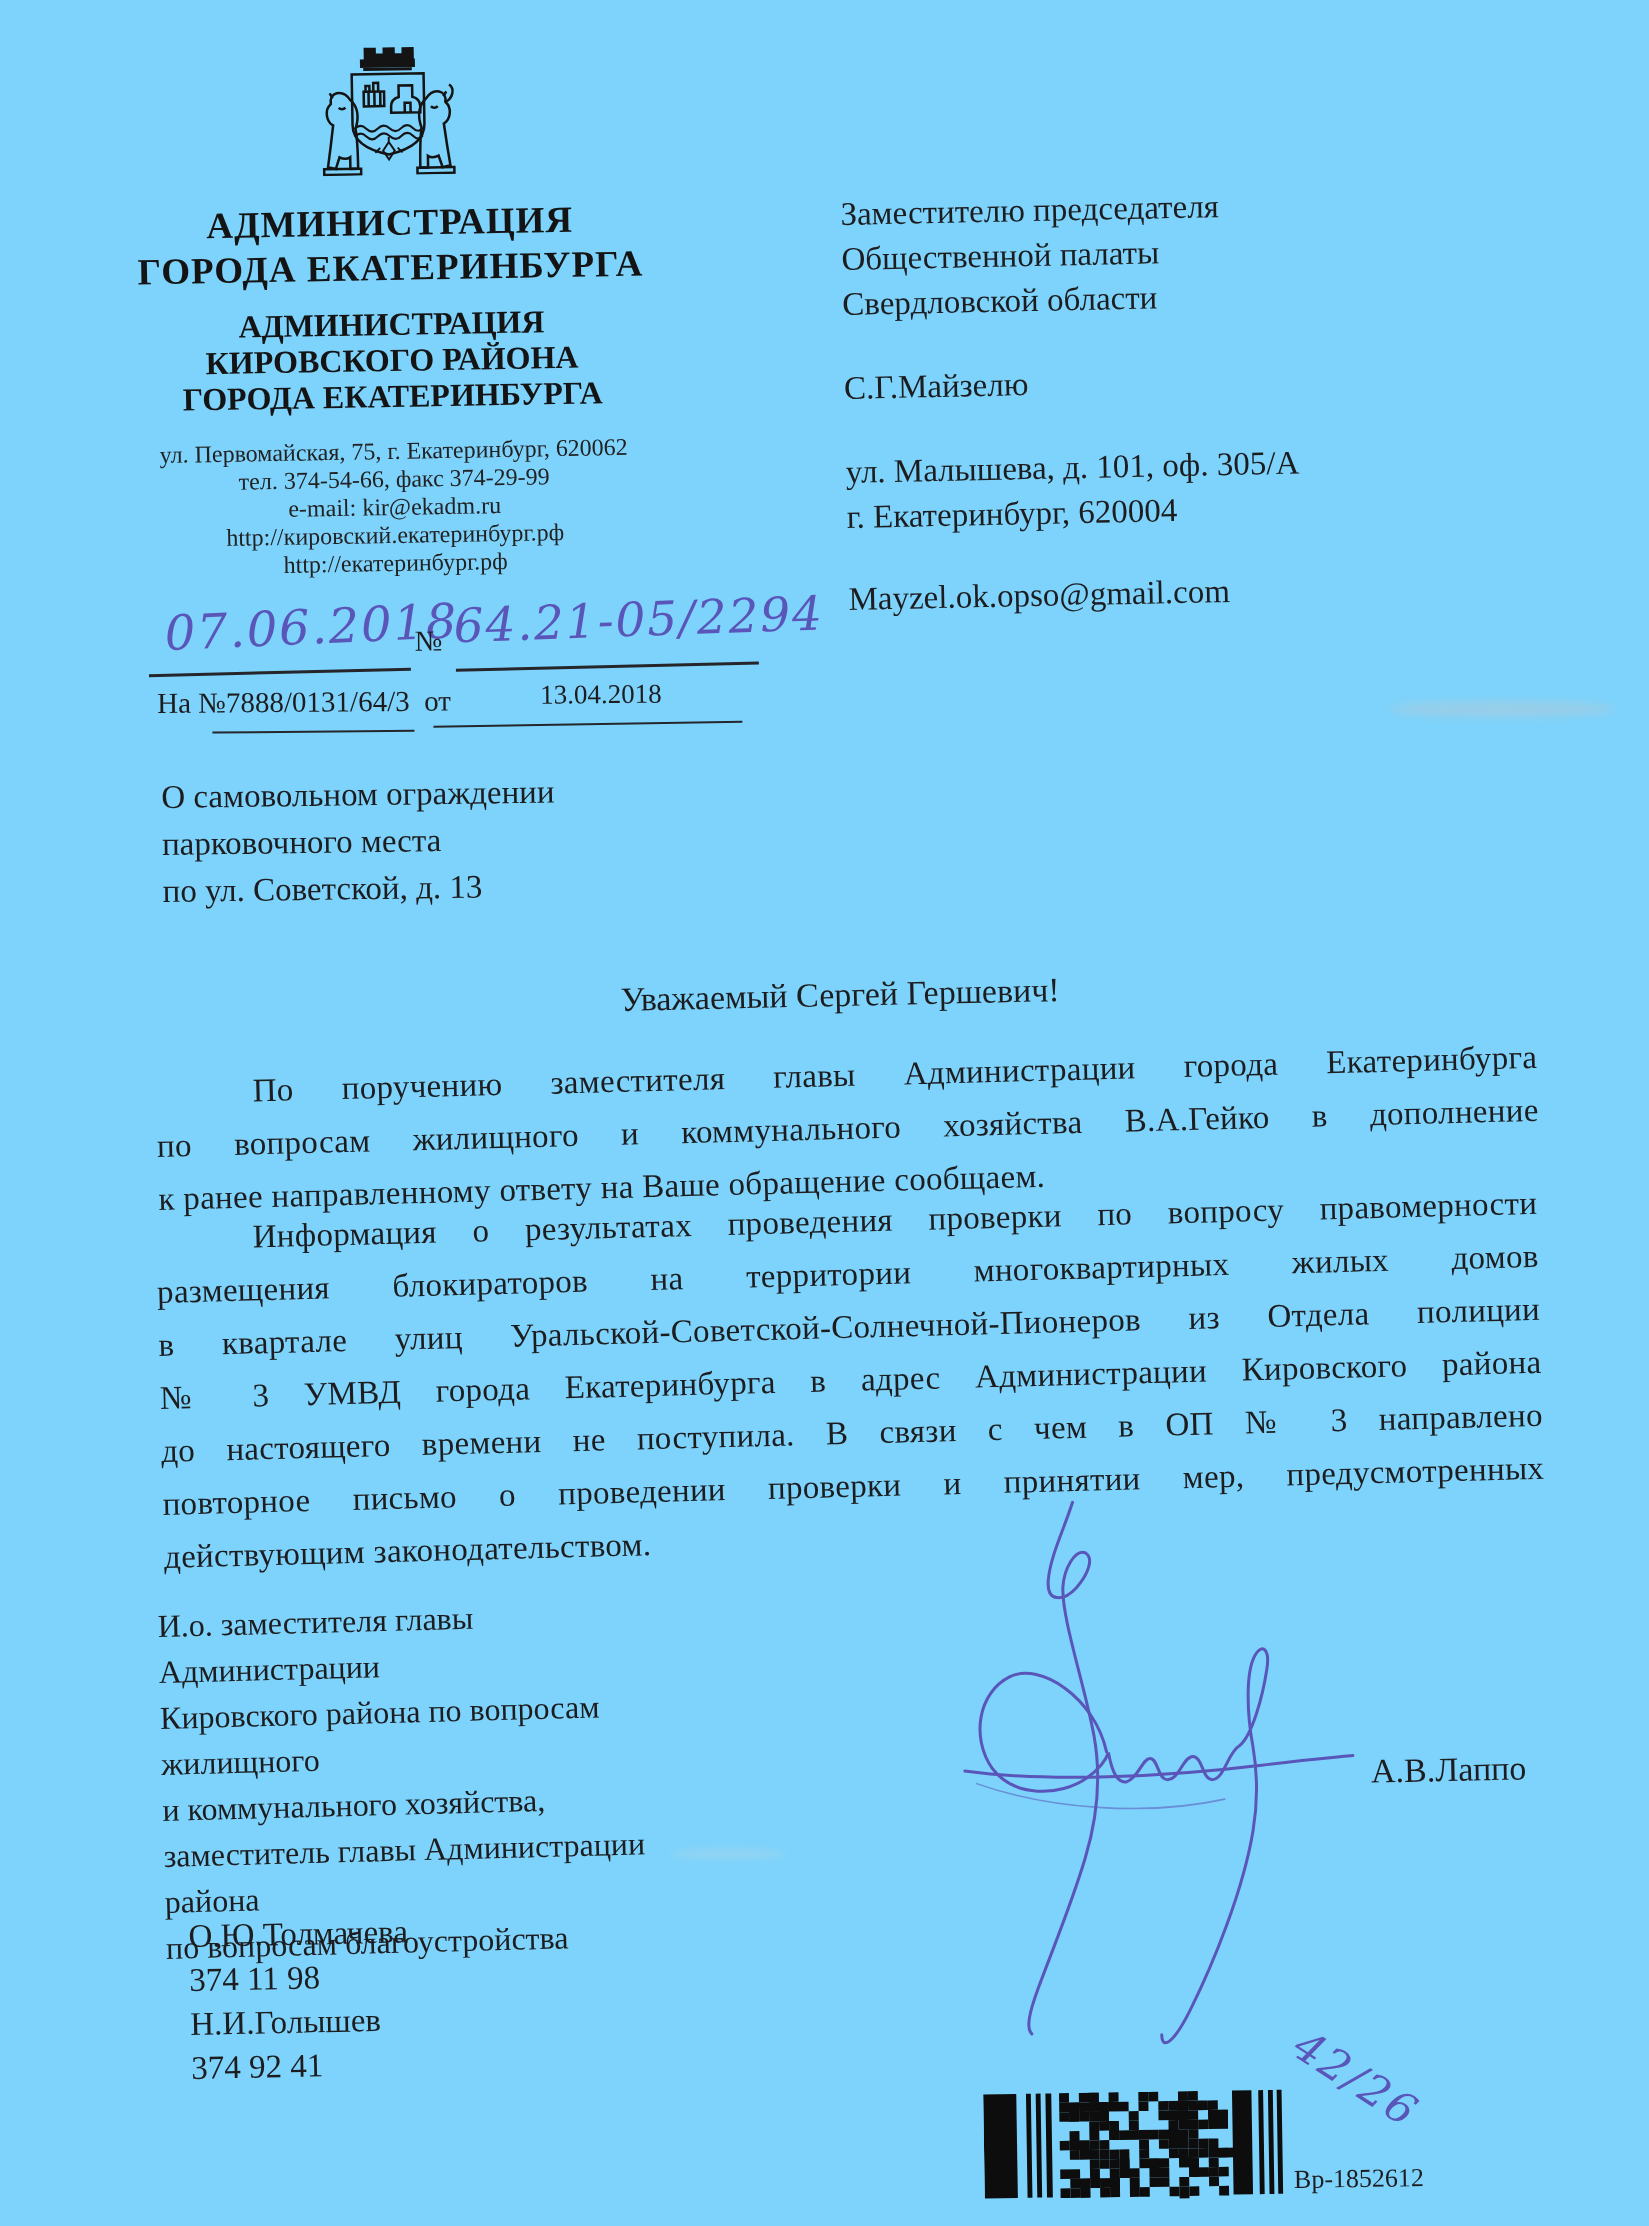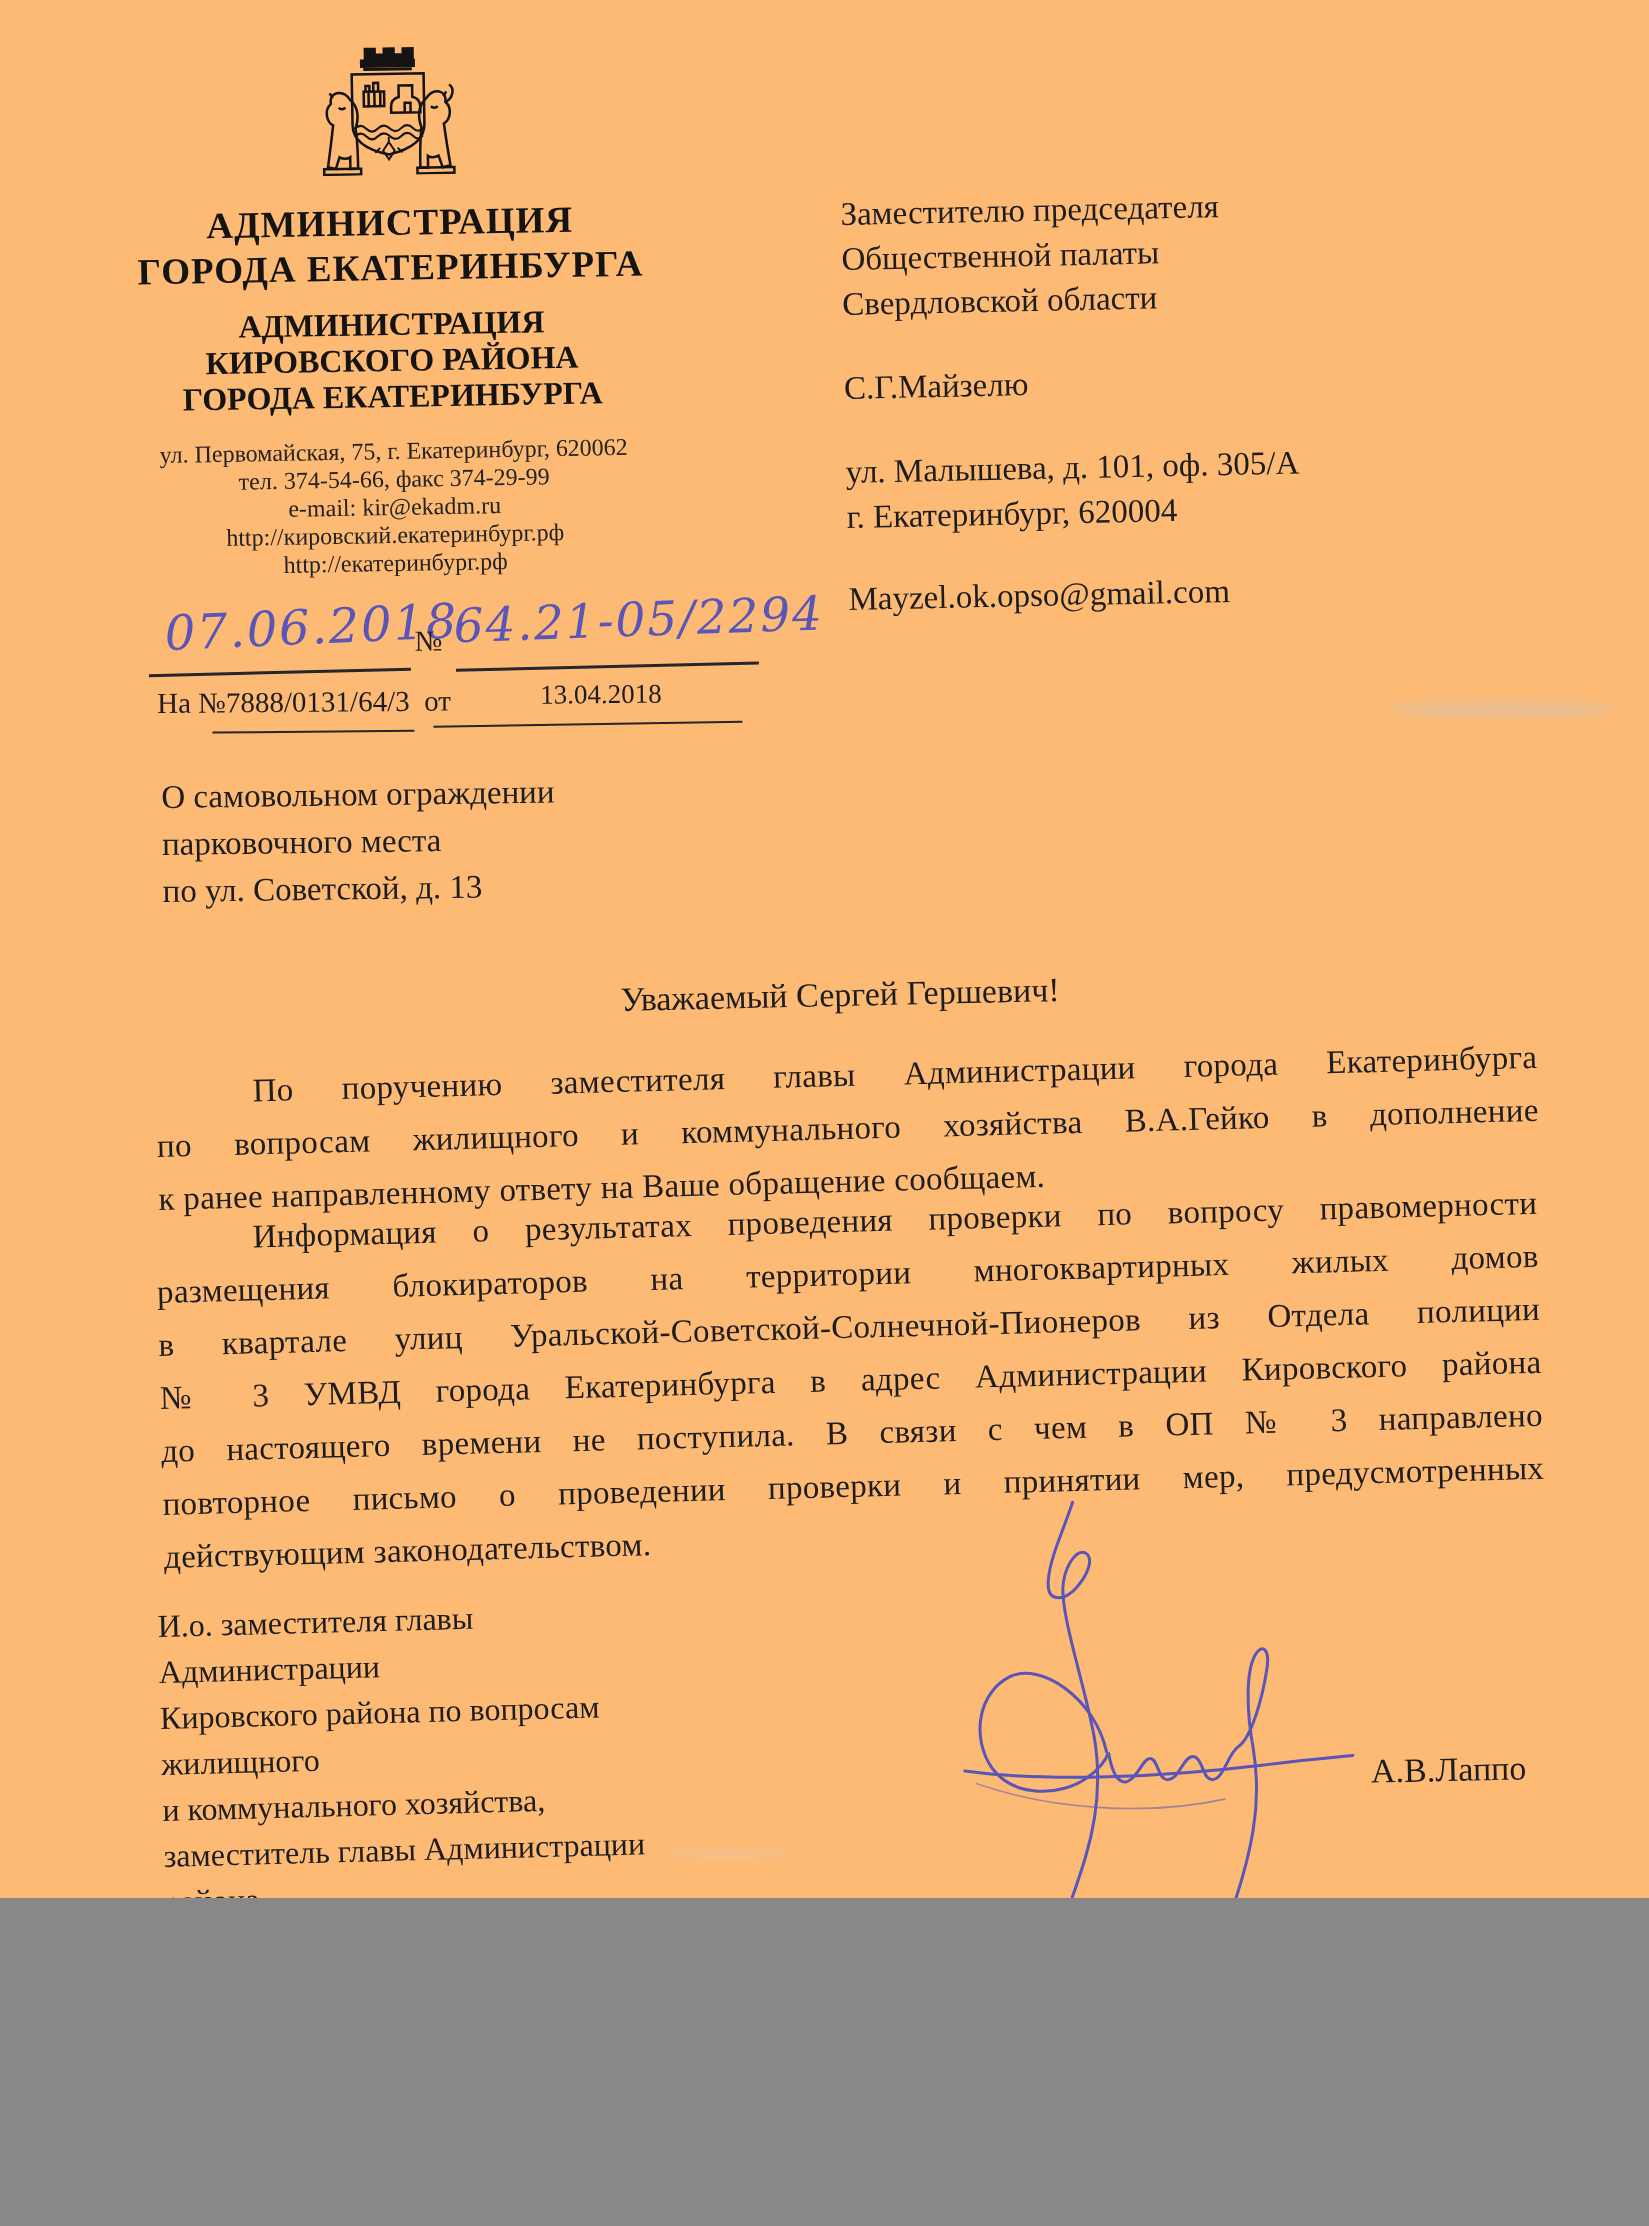--- a/index.html
+++ b/index.html
@@ -1,17 +1,17 @@
 <!DOCTYPE html>
 <html><head>
 <meta charset="utf-8">
 <style>
   html,body{margin:0;padding:0;background:#888;}
   .page{
-    position:relative;width:1650px;height:1898px;background:#fdba74;
+    position:relative;width:1650px;height:2226px;background:#7dd3fc;
     font-family:"Liberation Serif", serif;color:#1d1d1f;overflow:hidden;
     margin:0 auto;
   }
   
   .letterhead{position:absolute;left:115px;top:39px;width:543px;text-align:center;
     transform:rotate(-1deg);transform-origin:50% 0;}
   .emblem{display:block;margin:0 auto;width:146px;height:136px;}
   .lh-big{margin-top:25px;font-weight:bold;font-size:37px;line-height:45px;letter-spacing:1px;color:#141414;}
   .lh-mid{margin-top:15.5px;font-weight:bold;font-size:32px;line-height:36px;color:#141414;}
   .lh-contacts{margin-top:23px;font-size:24px;line-height:28px;color:#222;}

